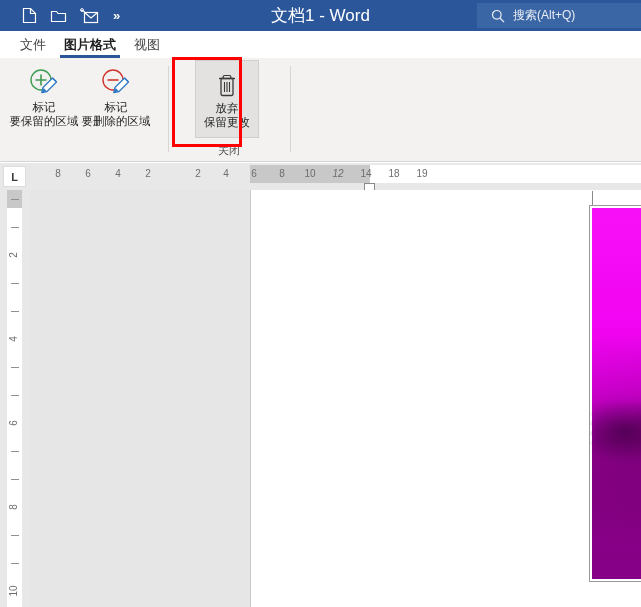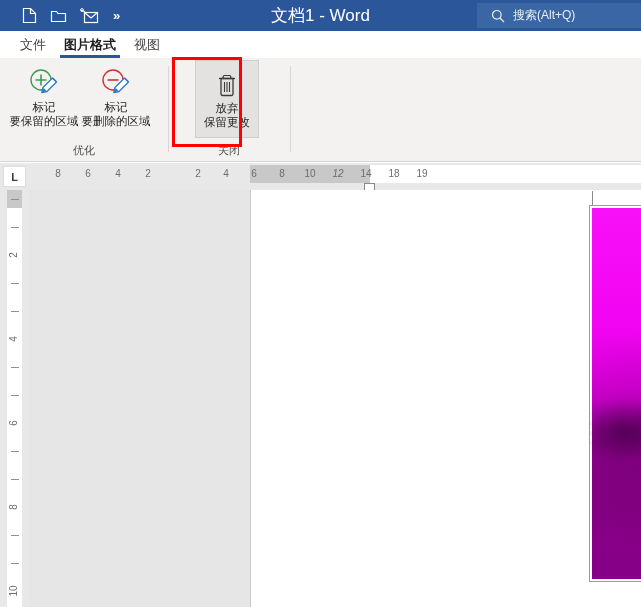--- a/index.html
+++ b/index.html
@@ -288,21 +288,20 @@
               <path d="M8.5 13h11" stroke="#d0342c" stroke-width="1.6"></path>
               <path d="M16 20.5l9.5-9.5 4 4-9.5 9.5-5.2 1.2z" fill="#ffffff" stroke="#2f78c4" stroke-width="1.3" stroke-linejoin="round"></path>
               <path d="M25.5 11l4 4" stroke="#2f78c4" stroke-width="1.2"></path>
               <path d="M14.8 25.7l1.9-4.6 2.7 2.7z" fill="#2f78c4"></path>
             </svg>
           </div>
           <div class="lbl">标记</div>
           <div class="lbl">要删除的区域</div>
         </div>
       </div>
-      <div class="group-label">优化</div>
     </div>
 
     <div class="group-sep" style="left:168px;"></div>
 
     <div class="group" style="left:169px; width:120px;">
       <div class="group-body" style="left:6px;">
         <div class="bigbtn hovered" style="width:64px;margin-left:20px;">
           <div class="ico">
             <svg width="26" height="30" viewBox="0 0 26 30">
               <path d="M7 9.5h12v15.5a1.5 1.5 0 0 1-1.5 1.5h-9A1.5 1.5 0 0 1 7 25z" fill="none" stroke="#3a3a3a" stroke-width="1.3"></path>

